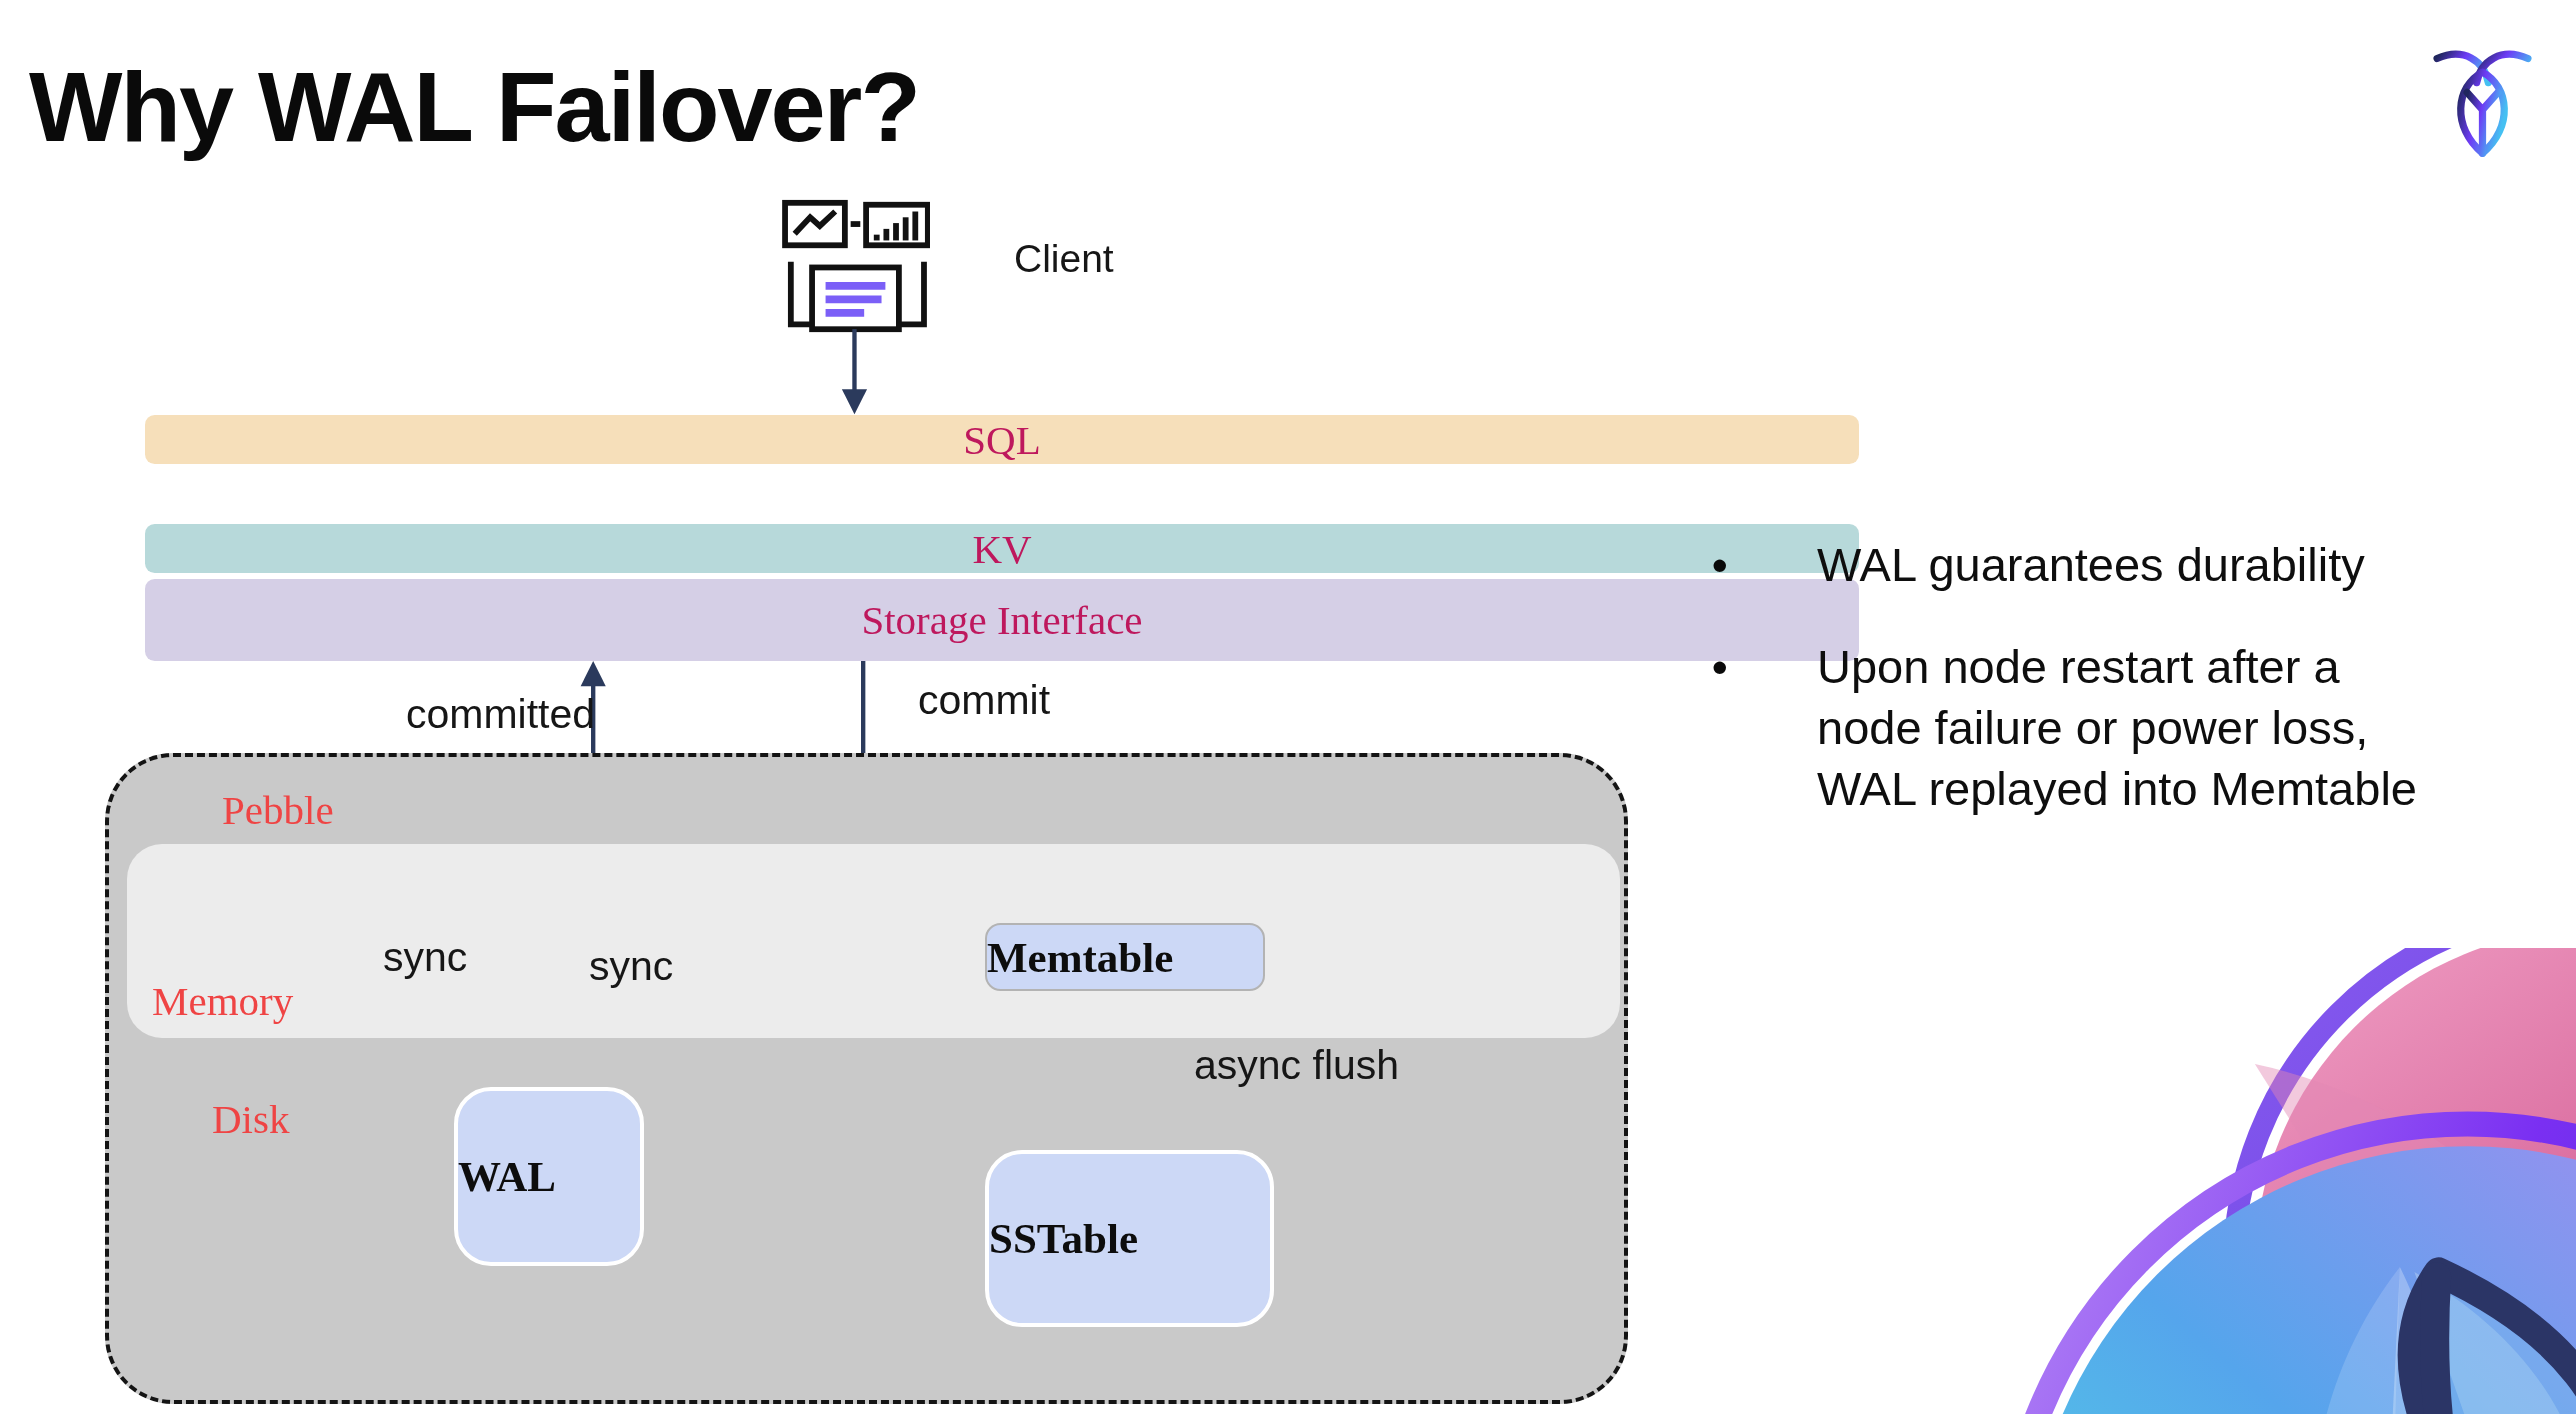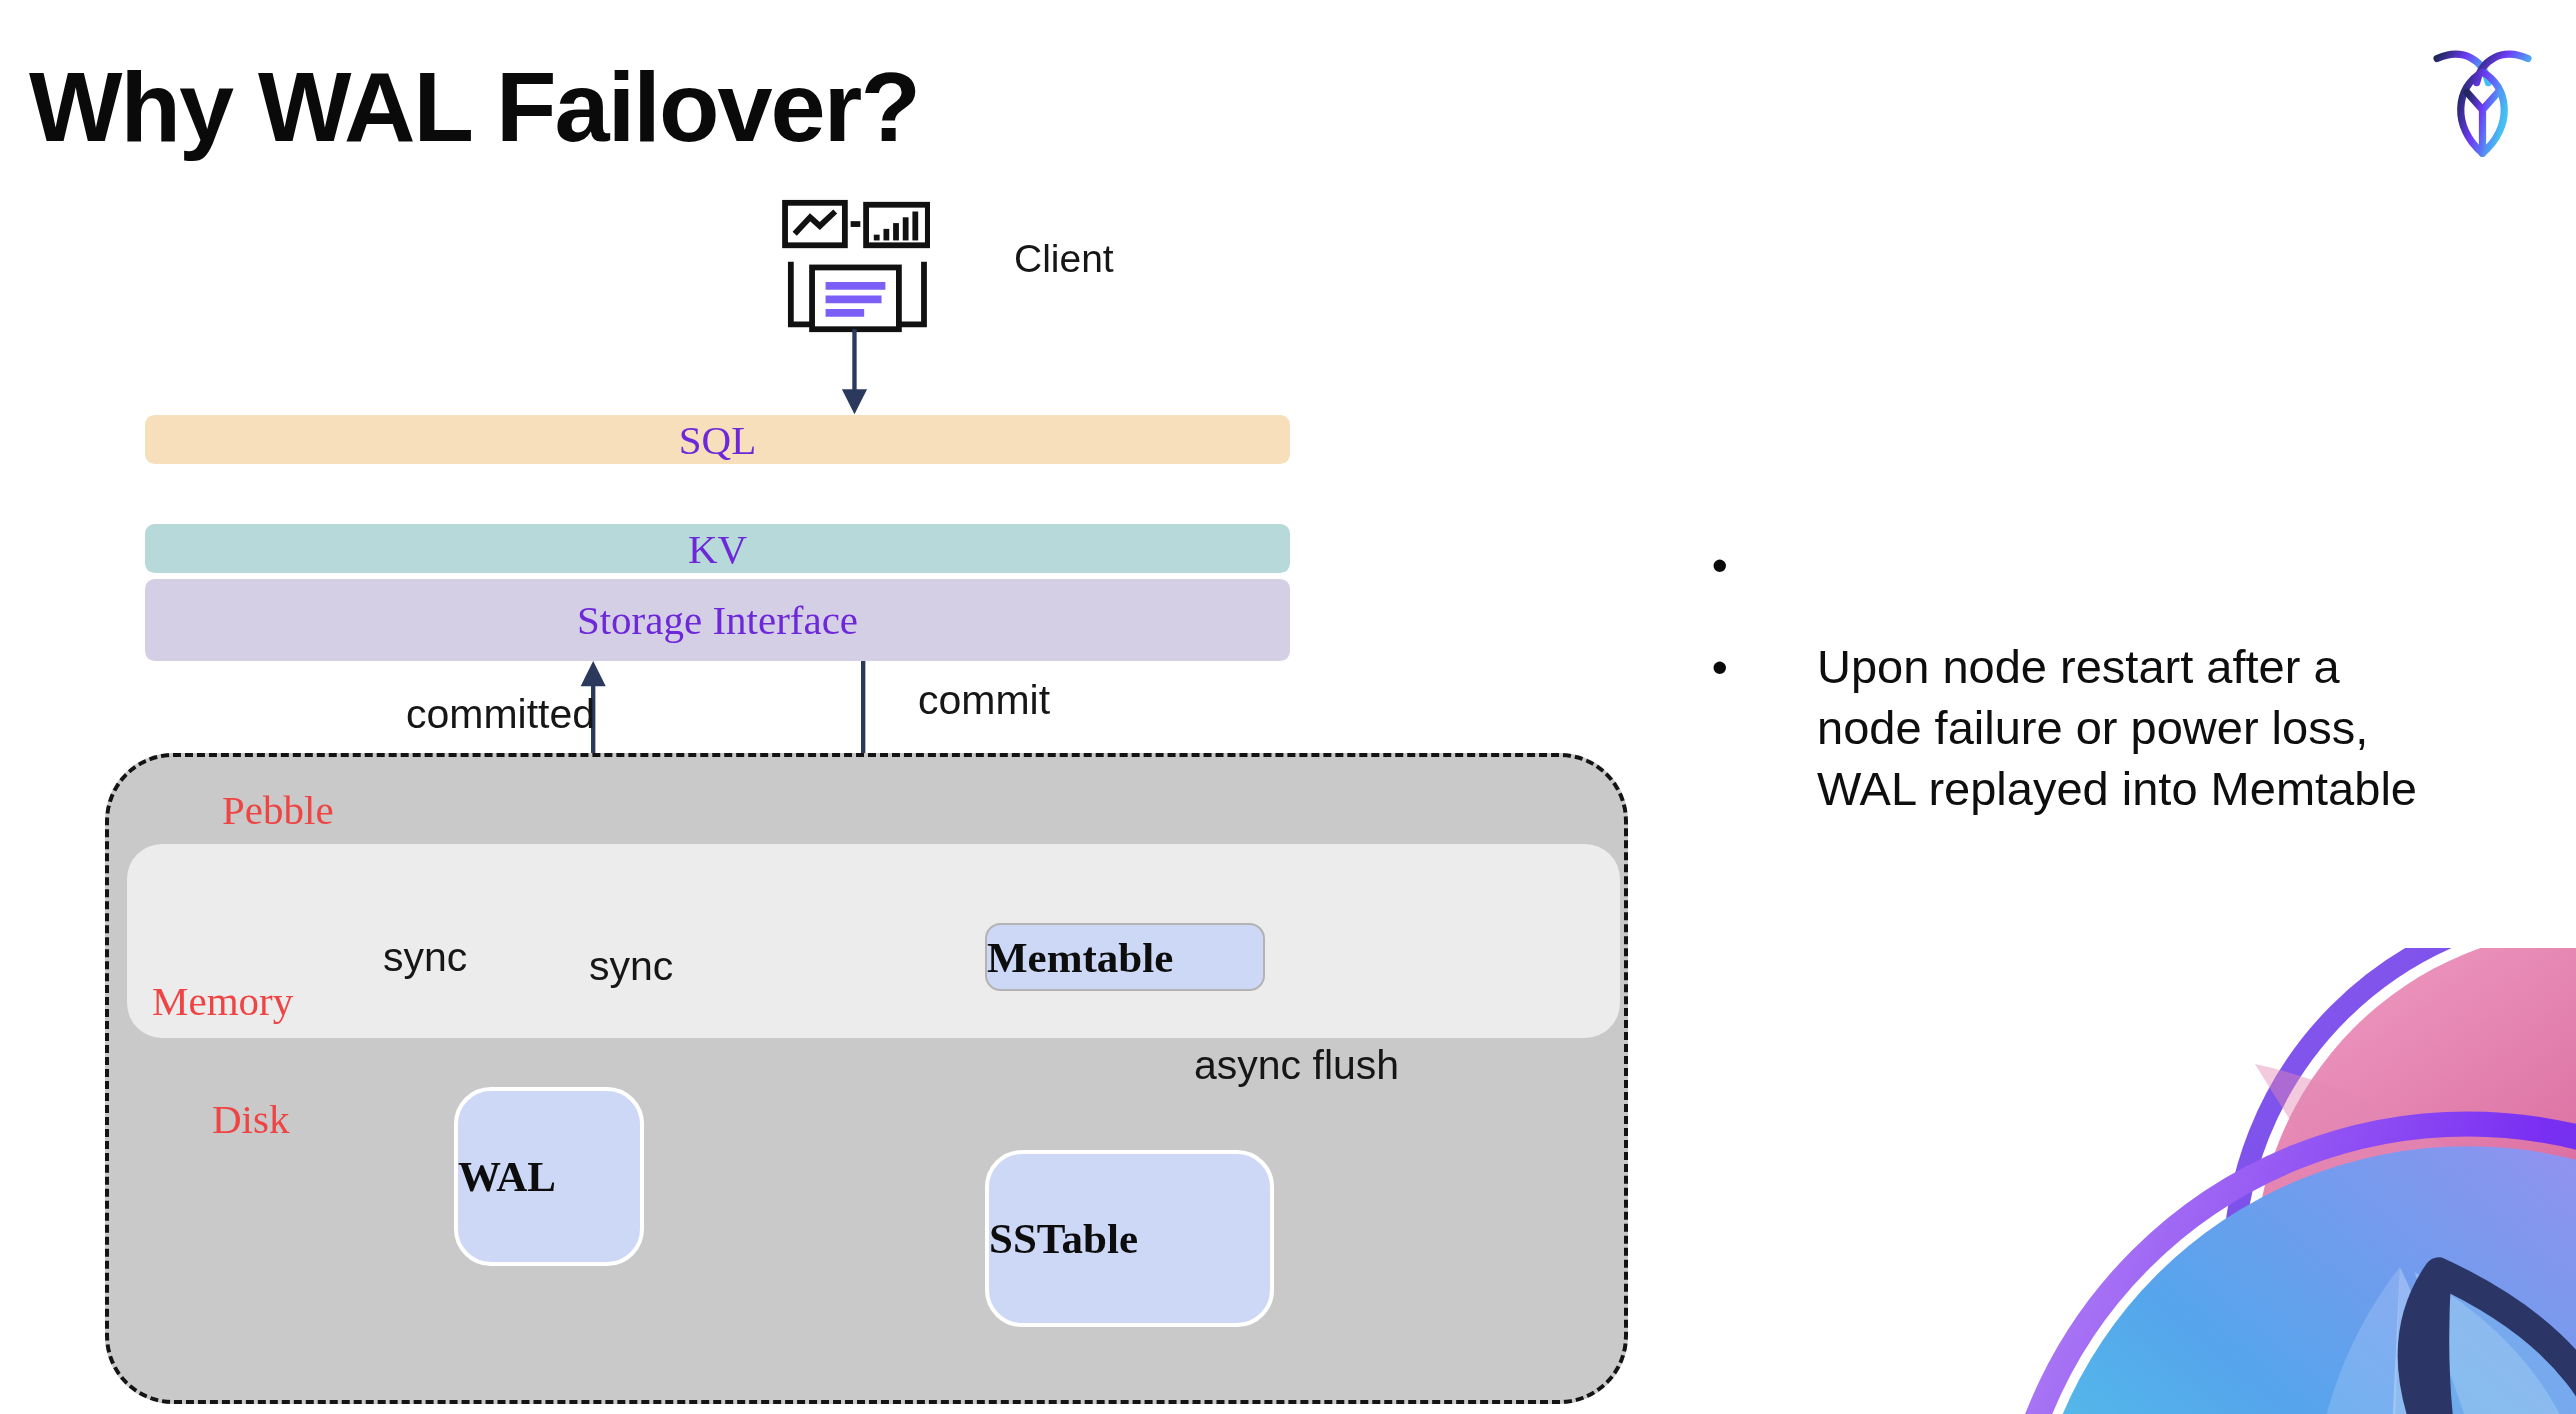--- a/index.html
+++ b/index.html
@@ -11,23 +11,23 @@
 
   
   .title{
     position:absolute;left:29px;top:50px;
     font-size:99px;font-weight:700;letter-spacing:-1.9px;color:#0a0a0a;
     font-family:"Liberation Sans",sans-serif;
   }
 
   
   .bar{
-    position:absolute;left:145px;width:1145px;border-radius:9.7px;
+    position:absolute;left:145px;width:1714px;border-radius:9.7px;
     display:flex;align-items:center;justify-content:center;
-    font-family:"Liberation Serif",serif;font-size:41px;color:#6d28d9;
+    font-family:"Liberation Serif",serif;font-size:41px;color:#be185d;
   }
   .bar-sql{top:415px;height:49px;background:#f6dfba;}
   .bar-kv{top:524px;height:49px;background:#b7d9da;}
   .bar-storage{top:579px;height:82px;background:#d5cfe6;align-items:center;}
 
   
   .pebble{
     position:absolute;left:105px;top:753px;width:1515px;height:643px;
     background:#c9c9c9;border:4.8px dashed #141414;border-radius:68px;
   }
@@ -177,20 +177,23 @@
   <div class="node node-wal">
     <span>WAL</span>
   </div>
   <div class="node node-sstable">
     <span>SSTable</span>
   </div>
 
   <div class="bullets">
     <div class="bullet">
       <div class="bullet-dot">●</div>
+      <div class="bullet-text">
+        <span>WAL guarantees durability</span>
+      </div>
     </div>
     <div class="bullet">
       <div class="bullet-dot">●</div>
       <div class="bullet-text">
         <span>Upon node restart after a</span>
         <span>node failure or power loss,</span>
         <span>WAL replayed into Memtable</span>
       </div>
     </div>
   </div>

